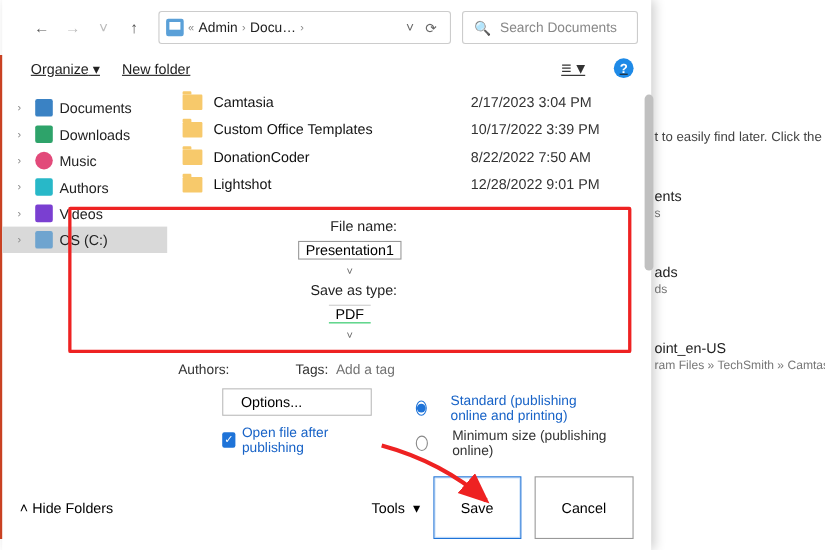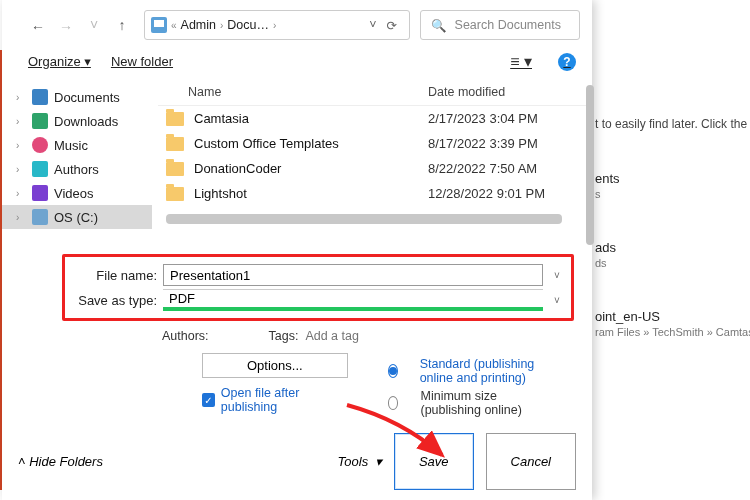--- a/index.html
+++ b/index.html
@@ -45,38 +45,38 @@
   .row { display:flex; align-items:center; gap:10px; padding:5px 4px 5px 8px; font-size:13px;}
   .row .fold { width:18px;height:14px;background:#f7c96b;border-radius:1px; position:relative;}
   .row .fold::before{content:"";position:absolute;top:-3px;left:0;width:8px;height:3px;background:#f7c96b;border-radius:1px 1px 0 0;}
   .row .rn { flex:1; color:#111;}
   .row .rd { width:160px; color:#333;}
   .hscroll { height:10px;background:#c8c8c8;margin:8px 30px 0 8px;border-radius:4px;}
   .vscroll { position:absolute; right:-2px; top:6px; width:8px; height:160px; background:#c0c0c0; border-radius:4px;}
   
   .form { padding: 8px 18px 4px 60px; }
   .hilite { border:3px solid #e22; padding:4px 6px; border-radius:2px; }
-  .frow { display:flex; align-items:center; gap:6px; font-size:13px; margin:3px 0;}
+  .frow { display:flex; align-items:center; gap:6px; font-size:13px; margin:3px 0;flex-direction:column;}
   .frow label { width:86px; text-align:right; color:#222;}
   .frow .inp { flex:1; border:1px solid #999; height:22px; padding:0 6px; font-size:13px; display:flex; align-items:center;}
   .drop { width:16px;color:#666;text-align:center;font-size:10px;}
   .meta { display:flex; gap:60px; font-size:12.5px; color:#333; padding:8px 0 2px 100px;}
   .meta .addtag{color:#737373;}
   .optionsrow{ display:flex; align-items:flex-start; gap:40px; padding:8px 20px 2px 140px;}
-  .optbtn{ border:1px solid #bbb; padding:4px 44px; font-size:13px; background:#fff;}
+  .optbtn{ border:1px solid #bbb; padding:4px 16px; font-size:13px; background:#fff;}
   .chk{ display:flex; align-items:center; gap:6px; font-size:12.5px; color:#1863c7; margin-top:8px;}
   .chk .box{width:14px;height:14px;background:#1e73d8;border-radius:2px;display:flex;align-items:center;justify-content:center;color:#fff;font-size:10px;}
   .radios{ font-size:12.5px; color:#1863c7;}
   .radio{ display:flex; align-items:center; gap:22px; margin:4px 0;}
   .radio .r{width:14px;height:14px;border:1px solid #1e73d8;border-radius:50%;display:flex;align-items:center;justify-content:center;}
   .radio .r.on::after{content:"";width:8px;height:8px;background:#1e73d8;border-radius:50%;}
   .radio.sec{color:#333;}
   .radio.sec .r{border-color:#888;}
   
-  .footer{ display:flex; align-items:center; padding:6px 16px 10px 16px; gap:12px; font-size:13px;font-style:italic;}
+  .footer{ display:flex; align-items:center; padding:6px 16px 10px 16px; gap:12px; font-size:13px;}
   .footer .spacer{flex:1;}
   .btn{ border:1px solid #999; padding:20px 24px; background:#fff;}
   .btn.save{ border:1px solid #1e73d8; box-shadow:0 0 0 1px #cfe4fb inset;}
   
   .arrow { position:absolute; left:340px; bottom:30px; width:110px; height:70px; pointer-events:none; }
   .arrow svg{width:100%;height:100%;}
 </style>
 </head>
 <body>
 
@@ -160,33 +160,29 @@
         </div>
       <div class="node sel">
           <span class="exp">›</span>
           <span class="ic drv"></span>
           <span>OS (C:)</span>
         </div>
     </div>
 
     <div class="filepane">
       <div class="vscroll"></div>
-      <div class="cols">
-        <span class="cname">Name</span>
-        <span class="cdate">Date modified</span>
-      </div>
       <div class="row">
           <span class="fold"></span>
           <span class="rn">Camtasia</span>
           <span class="rd">2/17/2023 3:04 PM</span>
         </div>
       <div class="row">
           <span class="fold"></span>
           <span class="rn">Custom Office Templates</span>
-          <span class="rd">8/17/2022 3:39 PM</span>
+          <span class="rd">10/17/2022 3:39 PM</span>
         </div>
       <div class="row">
           <span class="fold"></span>
           <span class="rn">DonationCoder</span>
           <span class="rd">8/22/2022 7:50 AM</span>
         </div>
       <div class="row">
           <span class="fold"></span>
           <span class="rn">Lightshot</span>
           <span class="rd">12/28/2022 9:01 PM</span>
@@ -199,21 +195,21 @@
     <div class="hilite">
       <div class="frow">
         <label>File name:</label>
         <div class="inp">
             <span>Presentation1</span>
           </div>
         <span class="drop">˅</span>
       </div>
       <div class="frow">
         <label>Save as type:</label>
-        <div class="inp" style="border:none;border-top:1px solid #ccc;border-bottom:4px solid #22c55e;">
+        <div class="inp" style="border:none;border-top:1px solid #ccc;border-bottom:1px solid #22c55e;">
             <span>PDF</span>
           </div>
         <span class="drop">˅</span>
       </div>
     </div>
     <div class="meta">
       <span><span>Authors:</span></span>
       <span><span>Tags:</span>&nbsp;&nbsp;<span class="addtag">Add a tag</span></span>
     </div>
     <div class="optionsrow">

